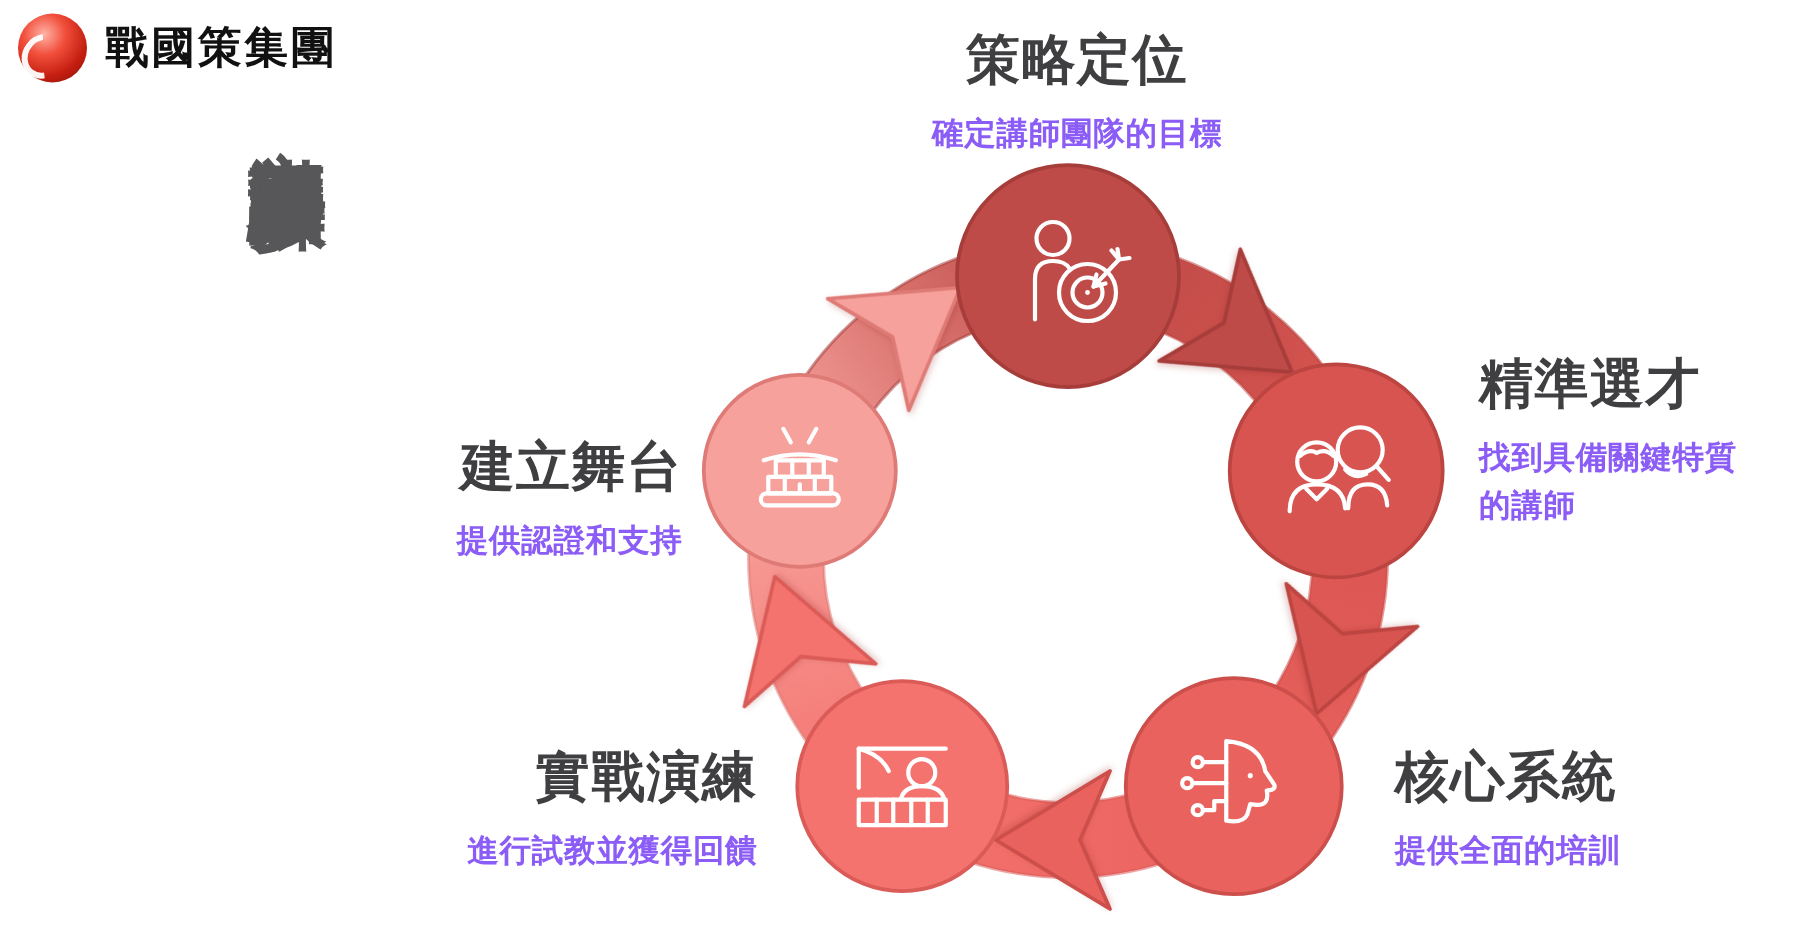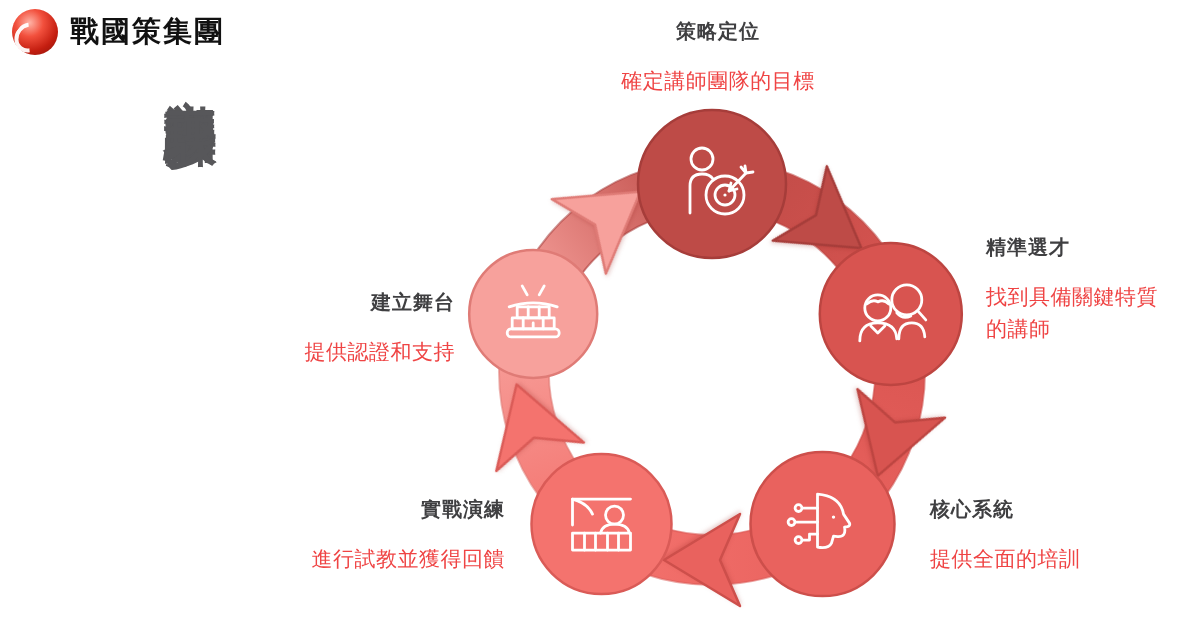--- a/index.html
+++ b/index.html
@@ -18,22 +18,22 @@
   .brand-name{font-family:"DejaVu Serif","Liberation Serif",serif;font-weight:700;font-size:29px;
     color:#111;letter-spacing:2px;}
   
   .main-title{position:absolute;left:163px;top:58px;margin:0;writing-mode:vertical-rl;text-orientation:upright;
     font-size:52px;line-height:1.06;font-weight:700;color:#57575A;letter-spacing:2px;}
   
   .cycle{position:absolute;left:0;top:0;}
   .chev{filter:drop-shadow(0 2px 2px rgba(150,40,35,.25));}
   
   .step{position:absolute;}
-  .step-title{font-size:20px;font-weight:700;color:#3F3F41;letter-spacing:1px;line-height:1.15;}
-  .step-desc{font-size:21px;color:#ef4444;margin-top:23px;letter-spacing:.5px;line-height:1.5;}
+  .step-title{font-size:36px;font-weight:700;color:#3F3F41;letter-spacing:1px;line-height:1.15;}
+  .step-desc{font-size:21px;color:#8b5cf6;margin-top:13px;letter-spacing:.5px;line-height:1.5;font-weight:bold;}
   .s1{left:718px;top:20px;transform:translateX(-50%);text-align:center;white-space:nowrap;}
   .s2{left:986px;top:236px;text-align:left;}
   .s2 .step-desc{width:192px;}
   .s3{left:930px;top:498px;text-align:left;white-space:nowrap;}
   .s4{right:695px;top:498px;text-align:right;white-space:nowrap;}
   .s5{right:745px;top:291px;text-align:right;white-space:nowrap;}
 </style>
 </head>
 <body>
 

